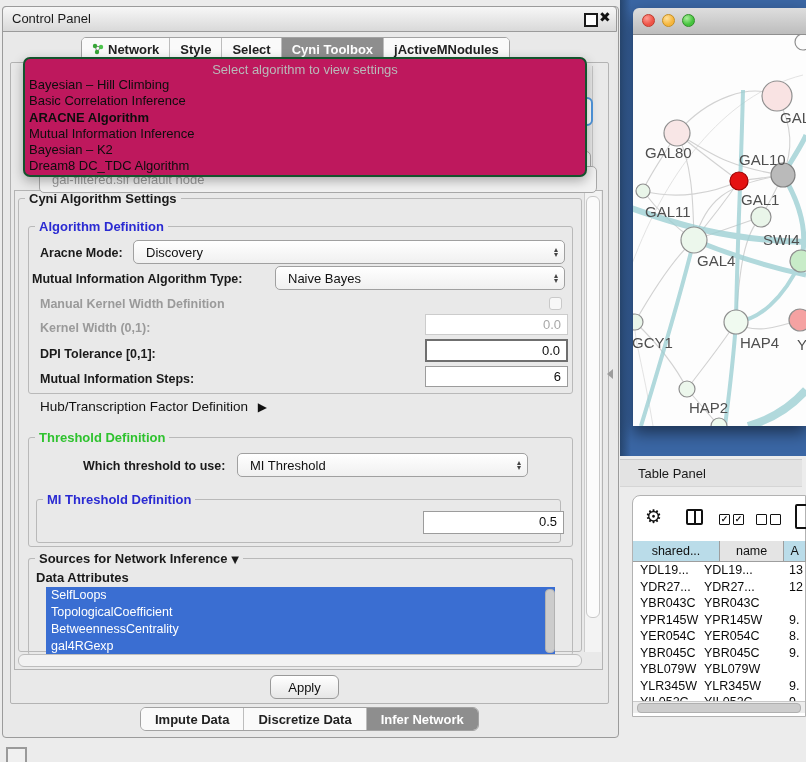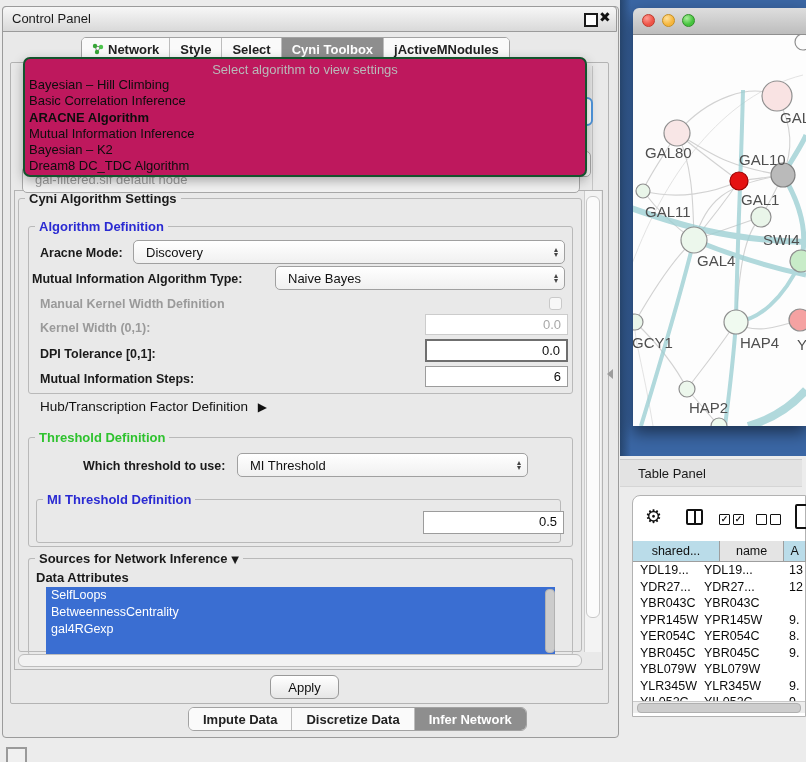--- a/index.html
+++ b/index.html
@@ -26,21 +26,21 @@
   .panelA{left:10px;top:62px;width:597px;height:640px;border:1px solid #b3b3b3;border-radius:2px;}
   .scrollpane{left:14px;top:190px;width:587px;height:478px;border:1px solid #b3b3b3;background:#e9e9e9;}
 
   
   .dropdown{left:17px;top:57px;width:560px;height:116px;background:#be185d;border:2px solid #14532d;border-radius:7px;
             box-shadow:0 4px 12px rgba(0,0,0,.3);z-index:30;margin-left:6px;}
   .dd-placeholder{text-align:center;color:#b9b9b9;font-size:13px;padding-top:3px;}
   .dd-item{font-size:13px;line-height:16.3px;padding-left:4px;color:#0d0d0d;white-space:nowrap;}
   .dd-item.sel{font-weight:bold;}
 
-  .bg-combo{left:22px;top:166px;width:548px;height:25px;border:1px solid #a8a8a8;border-radius:5px;background:#f2f2f2;z-index:2;padding-left:8px;}
+  .bg-combo{left:39px;top:166px;width:548px;height:25px;border:1px solid #a8a8a8;border-radius:5px;background:#f2f2f2;z-index:2;padding-left:8px;}
   .bg-combo span{position:absolute;left:12px;top:5px;font-size:13px;color:#9a9a9a;}
   .frag-blue{left:577px;top:97px;width:12px;height:25px;border:2px solid #4f97de;border-radius:6px;background:#fff;}
   .frag-gray{left:576px;top:151px;width:13px;height:24px;border:1px solid #a8a8a8;border-radius:5px;background:#f7f7f7;}
   .vline{left:592px;top:66px;width:1px;height:124px;background:#c6c6c6;}
 
   
   .group{border:1px solid #b9b9b9;border-radius:3px;}
   .group-label{position:absolute;top:-8px;left:6px;background:#e9e9e9;padding:0 4px;font-size:13px;font-weight:600;}
   .lbl{font-size:12.5px;font-weight:bold;color:#1a1a1a;white-space:nowrap;}
   .lbl.dis{color:#9a9a9a;}
@@ -60,21 +60,21 @@
   .hthumb{left:18px;top:654px;width:562px;height:11px;background:#f2f2f2;border:1px solid #bdbdbd;border-radius:6px;}
 
   
   .attr-list{left:46px;top:587px;width:509px;height:67px;background:#3a6ed2;overflow:hidden;}
   .attr-item{font-size:12.5px;line-height:17px;color:#fff;padding-left:5px;background:#3a6ed2;white-space:nowrap;}
   .attr-thumb{left:545px;top:589px;width:8px;height:62px;background:#cccccc;border:1px solid #b2b2b2;border-radius:4px;}
 
   .apply-btn{left:270px;top:675px;width:67px;height:22px;border:1px solid #999;border-radius:6px;
              background:linear-gradient(#ffffff,#e6e6e6);font-size:13px;color:#111;
              display:flex;align-items:center;justify-content:center;}
-  .btabs{left:140px;top:707px;height:22px;display:flex;border:1px solid #a2a2a2;border-radius:6px;background:#fafafa;overflow:hidden;margin-left:48px;}
+  .btabs{left:140px;top:707px;height:22px;display:flex;border:1px solid #a2a2a2;border-radius:6px;background:#fafafa;overflow:hidden;}
   .btab{display:flex;align-items:center;justify-content:center;font-size:13px;font-weight:600;color:#222;
         border-right:1px solid #bdbdbd;padding:0 14px;background:#fafafa;}
   .btab:last-child{border-right:none;}
   .btab.sel{background:#8e8e8e;color:#fff;}
 
   .mini-btn{left:6px;top:747px;width:17px;height:15px;border:2px solid #9a9a9a;background:#f0f0f0;}
   .split-arrow{left:607px;top:369px;width:0;height:0;border-top:5px solid transparent;border-bottom:5px solid transparent;border-right:6px solid #9c9c9c;}
 
   
   .net-bg{left:620px;top:0;width:186px;height:456px;background:linear-gradient(90deg,#27466f 0px,#3a66a4 11px,#3a66a4);}
@@ -219,20 +219,21 @@
 
   <div class="abs group" style="left:28px;top:558px;width:543px;height:96px;border-bottom:none;">
     <span class="group-label" style="color:#1a1a1a;font-weight:600;">
       <span>Sources for Network Inference</span>
       <span class="icon" style="font-size:10px;">▼</span>
     </span>
   </div>
   <span class="abs lbl" style="left:36px;top:570px;font-size:13px;">Data Attributes</span>
   <div class="abs attr-list" id="attr-list">
       <div class="attr-item">SelfLoops</div>
+      <div class="attr-item">TopologicalCoefficient</div>
       <div class="attr-item">BetweennessCentrality</div>
       <div class="attr-item">gal4RGexp</div>
     </div>
   <div class="abs attr-thumb"></div>
 
   <div class="abs vscroll"></div>
   <div class="abs vthumb"></div>
   <div class="abs hthumb"></div>
 
   <div class="abs apply-btn">Apply</div>

